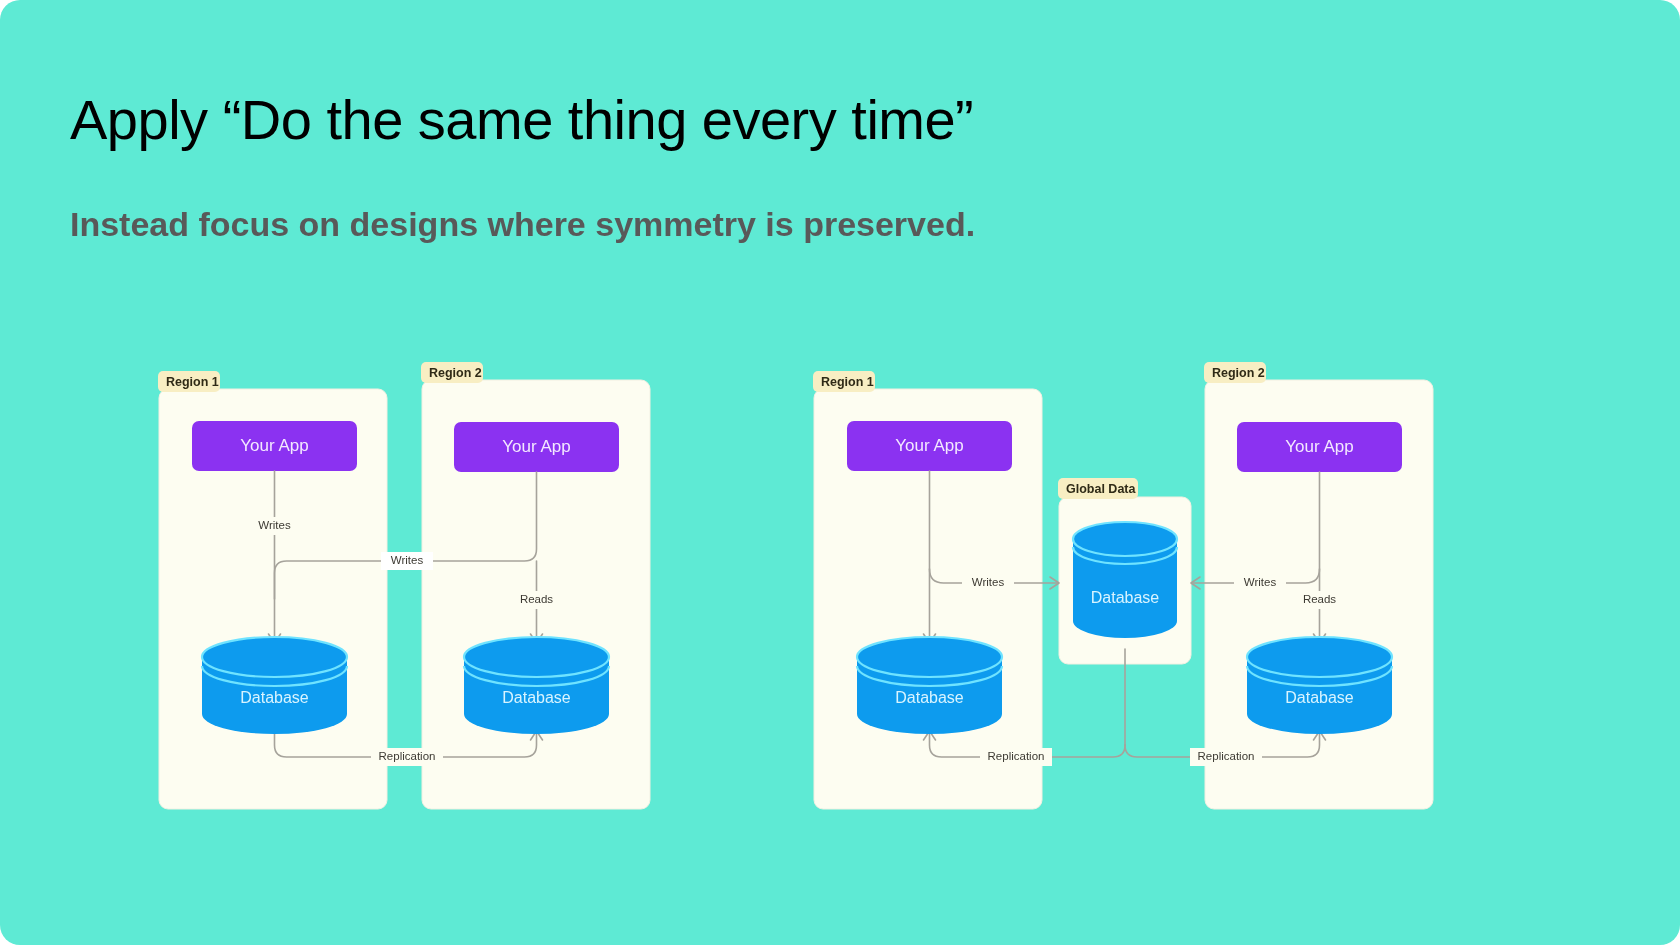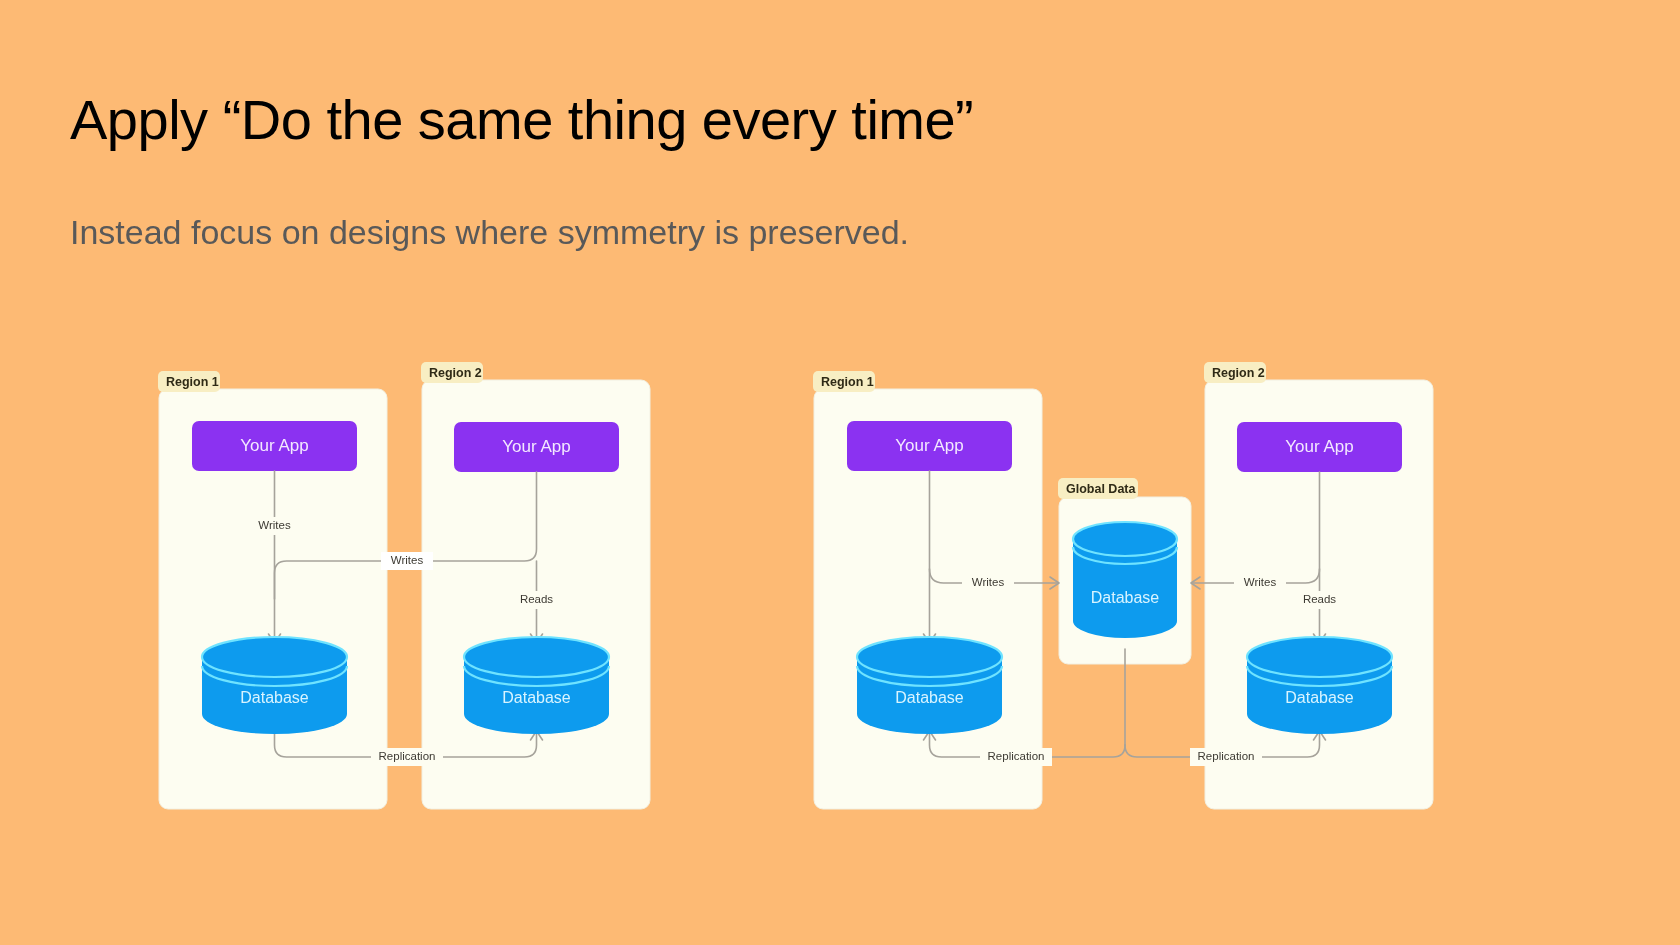--- a/index.html
+++ b/index.html
@@ -11,42 +11,43 @@
     width: 1680px;
     height: 945px;
     overflow: hidden;
     font-family: "Liberation Sans", sans-serif;
     position: relative;
   }
 
   .slide {
     position: absolute;
     inset: 0;
-    background: #fdba74;
+    background: #5eead4;
+    border-radius: 20px;
   }
 
   
   .title {
     position: absolute;
     left: 70px;
     top: 88px;
     font-size: 56px;
     line-height: 1.15;
     font-weight: 400;
     color: #000000;
     letter-spacing: -0.5px;
     white-space: nowrap;
   }
   .subtitle {
     position: absolute;
     left: 70px;
-    top: 212px;
+    top: 204px;
     font-size: 34px;
     line-height: 1.2;
-    font-weight: 400;
+    font-weight: 700;
     color: #595959;
     white-space: nowrap;
   }
 
   
   .diagram {
     position: absolute;
     top: 359px;
   }
   #diagram-left  { left: 150px;  width: 530px;  height: 470px; }

